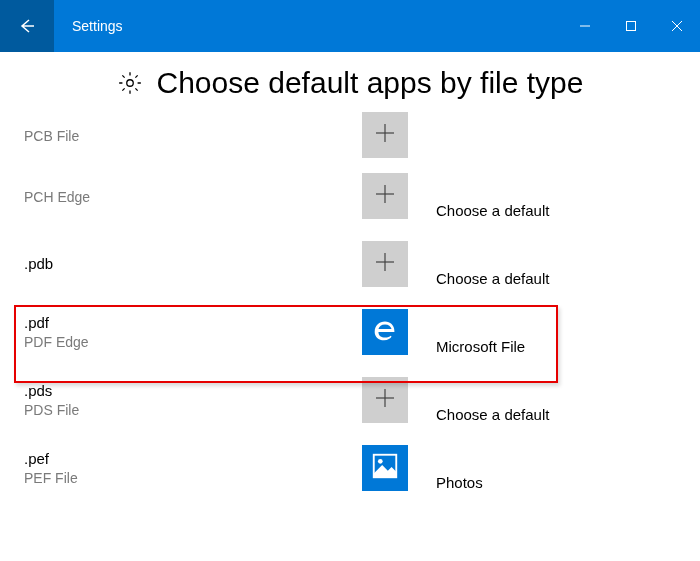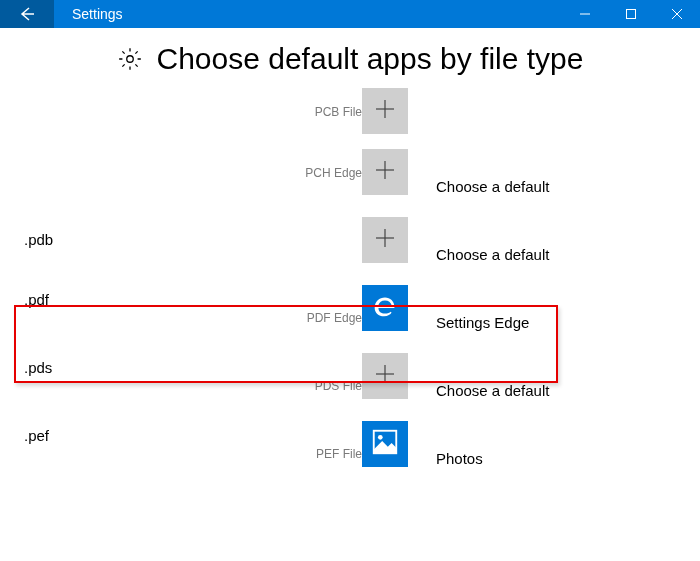--- a/index.html
+++ b/index.html
@@ -1,29 +1,29 @@
 <!DOCTYPE html>
 <html><head>
   <meta charset="utf-8">
   <style>
     * { margin: 0; padding: 0; box-sizing: border-box; }
     body { font-family: "Segoe UI", -apple-system, sans-serif; background: #fff; width: 700px; height: 561px; overflow: hidden; position: relative; }
-    .titlebar { height: 28px; background: #0078d7; display: flex; align-items: stretch; }
+    .titlebar { height: 52px; background: #0078d7; display: flex; align-items: stretch; }
     .back-zone { width: 54px; display: flex; align-items: center; justify-content: center; background: #005a9e; }
     .title { flex: 1; display: flex; align-items: center; padding-left: 18px; color: #fff; font-size: 14px; font-weight: 400; }
     .win-controls { display: flex; align-items: stretch; }
     .win-btn { width: 46px; display: flex; align-items: center; justify-content: center; }
     .content { padding: 14px 24px 0 24px; }
     .page-heading { display: flex; align-items: center; gap: 14px; margin-bottom: 12px; justify-content: center; }
     .page-heading h1 { font-size: 30px; font-weight: 400; color: #000; }
     .row { display: flex; align-items: center; min-height: 68px; padding: 10px 0; }
     .row.partial { min-height: 0; padding-top: 0; padding-bottom: 4px; }
     .left-col { width: 338px; }
     .ext { font-size: 15px; color: #000; line-height: 1.2; }
-    .desc { font-size: 12px; color: #7a7a7a; line-height: 1.2; margin-top: 2px; text-align: right; }
+    .desc { font-size: 14px; color: #7a7a7a; line-height: 1.2; margin-top: 2px; }
     .right-col { display: flex; align-items: flex-end; gap: 28px; }
     .app-tile { width: 46px; height: 46px; display: flex; align-items: center; justify-content: center; }
     .app-tile.gray { background: #cfcfcf; }
     .app-tile.blue { background: #0078d7; }
     .app-tile.edge { background: #0078d7; }
     .applabel { font-size: 15px; color: #000; }
     .highlight-box { position: absolute; border: 2px solid #e60000; pointer-events: none; box-shadow: 2px 3px 4px rgba(0,0,0,0.15); }
   </style>
 </head>
 <body>
@@ -110,21 +110,21 @@
         <div class="left-col">
           <div class="ext">.pdf</div>
           <div class="desc">PDF Edge</div>
         </div>
         <div class="right-col">
           <div class="app-tile edge">
             <span><svg width="30" height="30" viewBox="0 0 32 32">
                 <path fill="#fff" d="M26 17c0-6-4.5-10-10-10C10 7 5 11 5 18c0 5 4 9 10 9 4 0 7-2 8-4l-1-1c-1 1-3 2-6 2-4 0-7-2-7-6h17v-1zM9 15c1-3 3-5 7-5s6 2 7 5H9z"></path>
               </svg></span>
           </div>
-          <div class="applabel">Settings Edge</div>
+          <div class="applabel">Microsoft File</div>
         </div>
       </div>
       <div class="row">
         <div class="left-col">
           <div class="ext">.pds</div>
           <div class="desc">PDS File</div>
         </div>
         <div class="right-col">
           <div class="app-tile gray">
             <span><svg width="22" height="22" viewBox="0 0 22 22" stroke="#444" stroke-width="1.2">

